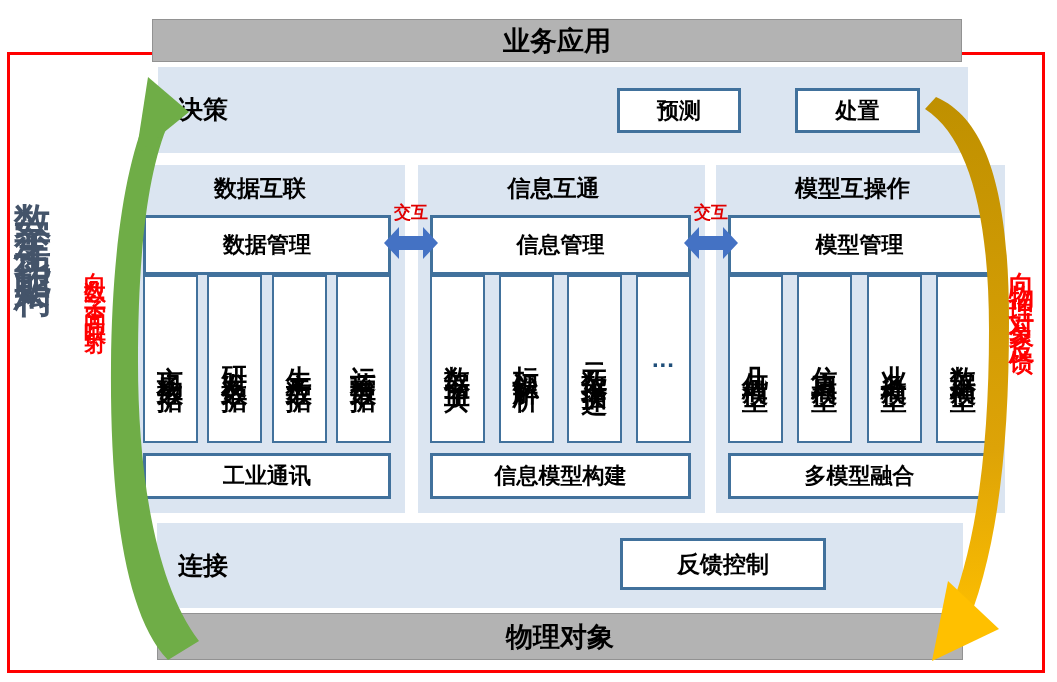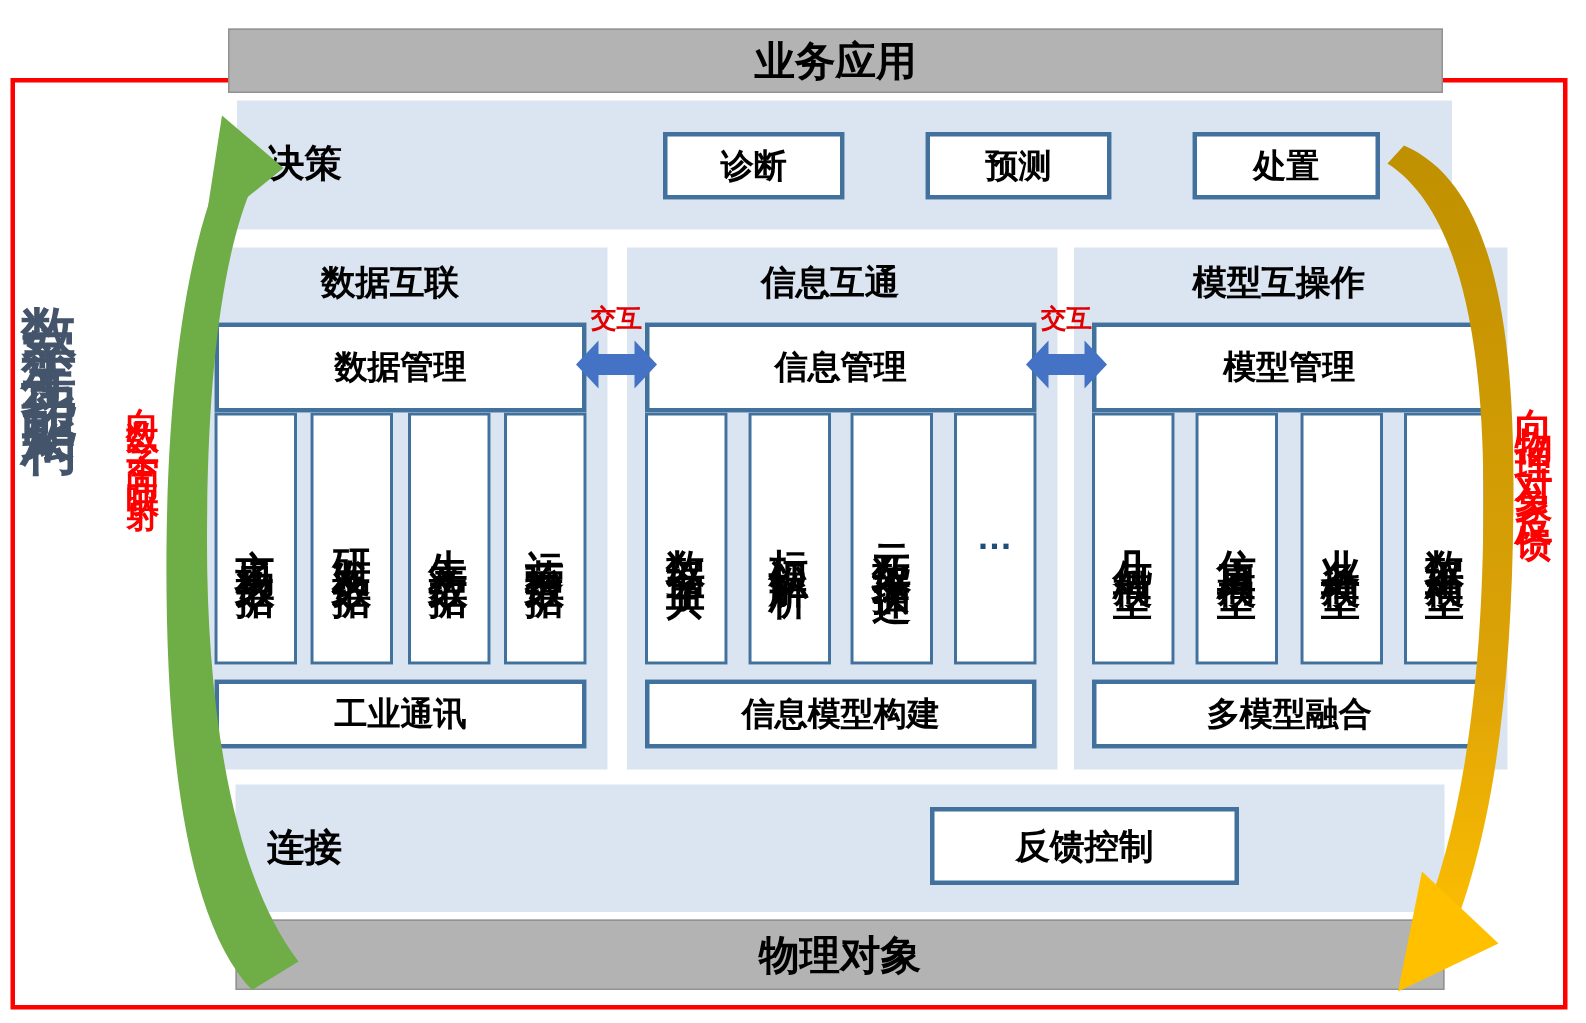--- a/index.html
+++ b/index.html
@@ -110,23 +110,20 @@
       <path d="M 136,155 L 148,77 L 189,112 Z" fill="#6fad47"></path>
     </g>
     <g>
       <path d="M 936,97 C 994,122 1009,212 1009,322 C 1009,447 998,556 962,637 L 945,623 C 977,548 989,446 989,330 C 989,218 970,138 925,109 Z" fill="url(#goldGrad)"></path>
       <path d="M 932,661 L 948,581 L 999,629 Z" fill="#ffc000"></path>
     </g>
   </svg>
 
   <div class="decision-panel">
     <span class="row-label">决策</span>
-    <div class="wbox d-box d1">
-      <span>诊断</span>
-    </div>
     <div class="wbox d-box d2">
       <span>预测</span>
     </div>
     <div class="wbox d-box d3">
       <span>处置</span>
     </div>
   </div>
 
   <div class="col-panel col-0">
     <div class="col-header">数据互联</div>

